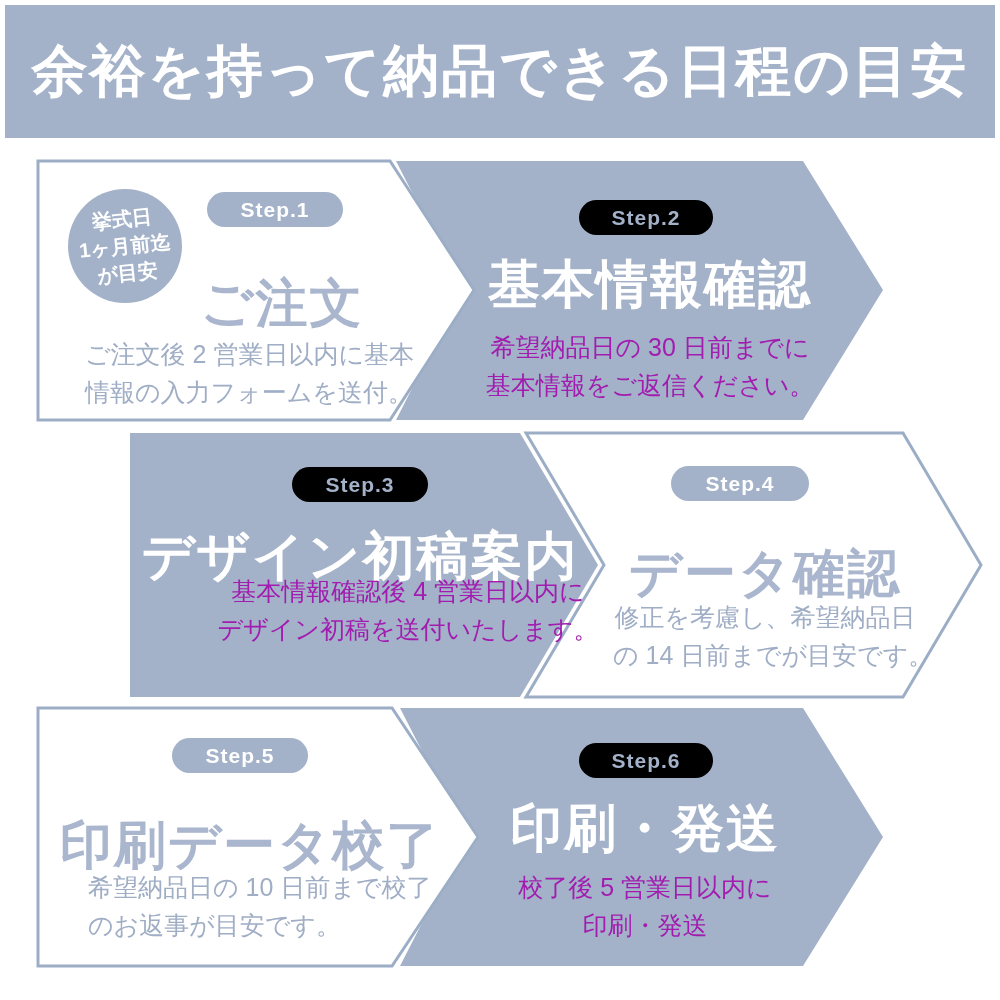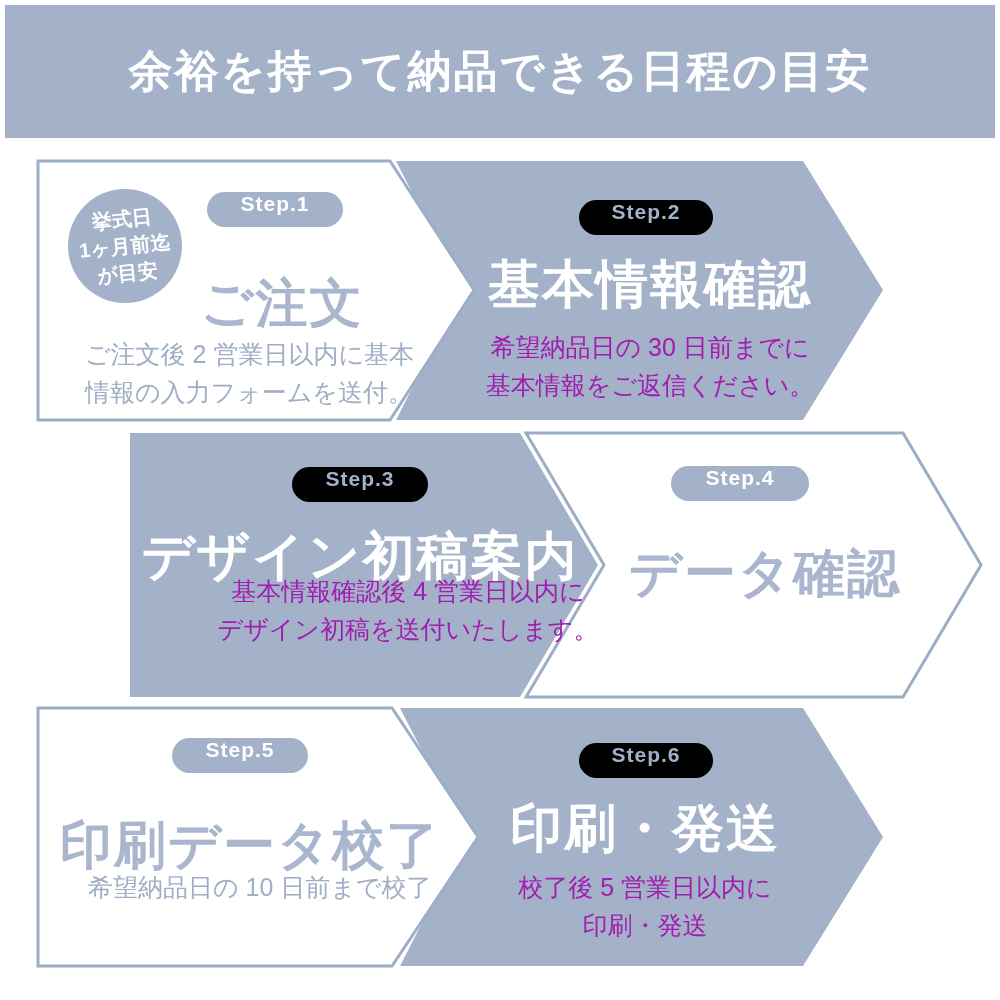--- a/index.html
+++ b/index.html
@@ -7,32 +7,32 @@
     --accent-border:#9caec6;
     --title-blue:#a9b6cd;
     --desc-blue:#9fadc5;
   }
   html,body{margin:0;padding:0;}
   body{background:#ffffff;font-family:"Liberation Sans","DejaVu Sans",sans-serif;}
   .canvas{position:relative;width:1000px;height:1000px;background:#ffffff;overflow:hidden;}
 
   .banner{position:absolute;left:5px;top:5px;width:990px;height:133px;background:var(--accent);}
   .banner-title{width:100%;height:100%;display:flex;align-items:center;justify-content:center;
-    color:#ffffff;font-size:44px;font-weight:bold;letter-spacing:2px;white-space:nowrap;}
+    color:#ffffff;font-size:56px;font-weight:bold;letter-spacing:2px;white-space:nowrap;}
 
   svg.arrows{position:absolute;left:0;top:0;width:1000px;height:1000px;}
   .arr-fill{fill:var(--accent);}
   .arr-outline{fill:#ffffff;stroke:var(--accent-border);stroke-width:3;}
 
   .badge{position:absolute;left:68px;top:189px;width:114px;height:114px;border-radius:50%;
     background:var(--accent);display:flex;align-items:center;justify-content:center;}
   .badge-text{color:#ffffff;font-size:20px;line-height:27px;text-align:center;font-weight:bold;
     transform:rotate(-6deg);white-space:nowrap;}
 
-  .pill{position:absolute;height:35px;border-radius:18px;display:flex;align-items:flex-start;
+  .pill{position:absolute;height:35px;border-radius:18px;display:flex;align-items:center;
     justify-content:center;font-size:21px;letter-spacing:1px;font-weight:bold;white-space:nowrap;}
   .pill.blue{background:var(--accent);color:#ffffff;}
   .pill.white{background:#000000;color:var(--accent);}
 
   .title{position:absolute;font-weight:bold;font-size:52px;letter-spacing:2px;text-align:center;
     white-space:nowrap;}
   .title.blue{color:var(--title-blue);margin-top:17px;}
   .title.white{color:#ffffff;}
 
   .desc{position:absolute;font-size:25px;line-height:38px;white-space:nowrap;}
@@ -119,27 +119,32 @@
   <div class="title white s3-title">デザイン初稿案内</div>
   <div class="desc white ta-c s3-desc">
     <div>基本情報確認後 4 営業日以内に</div>
     <div>デザイン初稿を送付いたします。</div>
   </div>
 
   <div class="pill blue s4-pill">
     <span>Step.4</span>
   </div>
   <div class="title blue s4-title">データ確認</div>
+  <div class="desc blue ta-c s4-desc">
+    <div>修正を考慮し、希望納品日</div>
+    <div>の 14 日前までが目安です。</div>
+  </div>
 
   <div class="pill blue s5-pill">
     <span>Step.5</span>
   </div>
   <div class="title blue s5-title">印刷データ校了</div>
   <div class="desc blue ta-l s5-desc">
     <div>希望納品日の 10 日前まで校了</div>
+    <div>のお返事が目安です。</div>
   </div>
 
   <div class="pill white s6-pill">
     <span>Step.6</span>
   </div>
   <div class="title white s6-title">印刷・発送</div>
   <div class="desc white ta-c s6-desc">
     <div>校了後 5 営業日以内に</div>
     <div>印刷・発送</div>
   </div>

